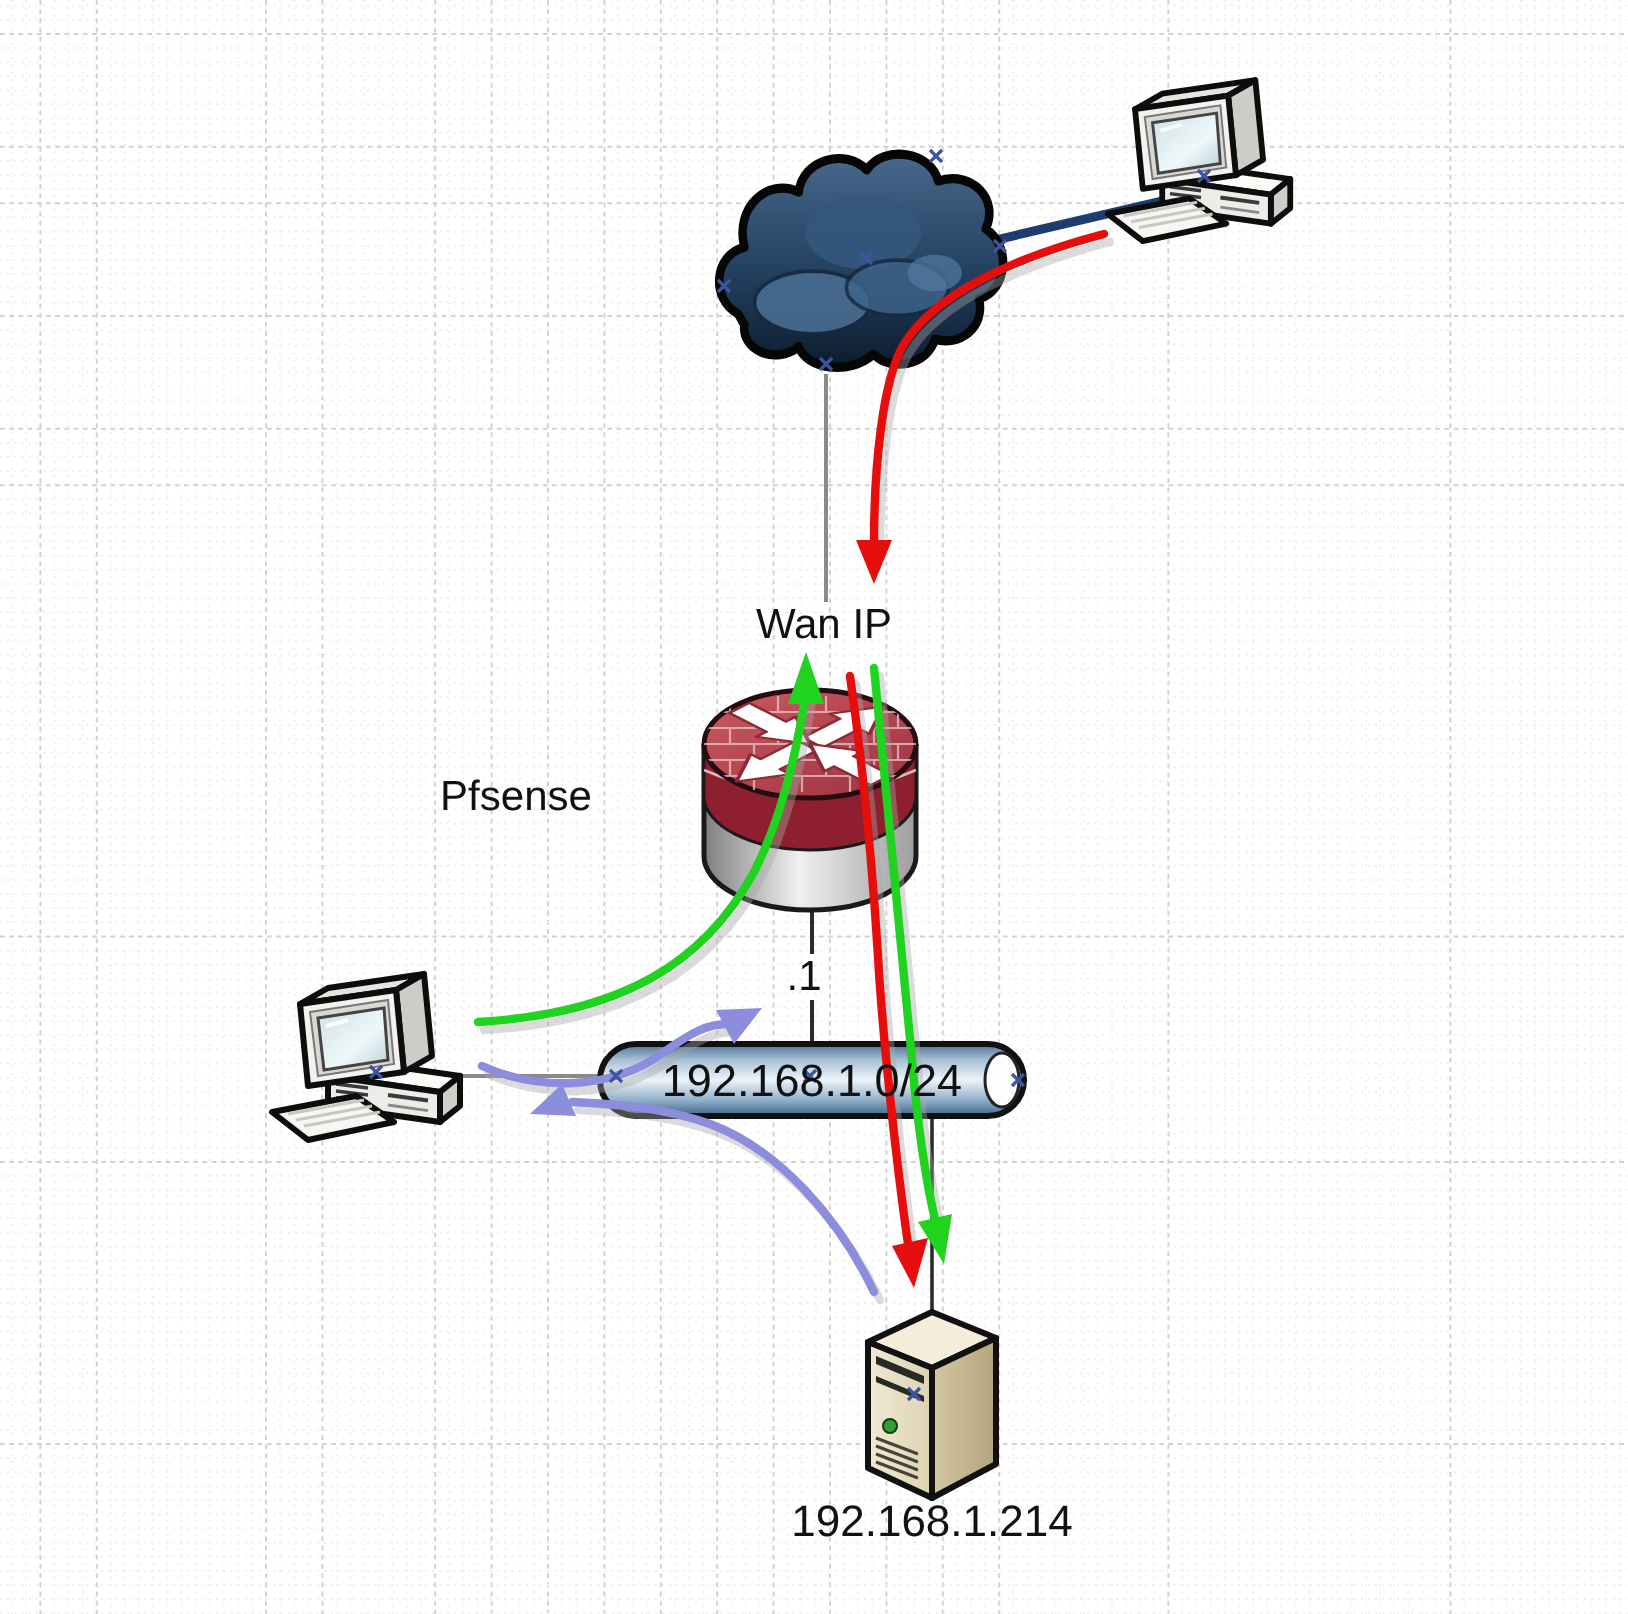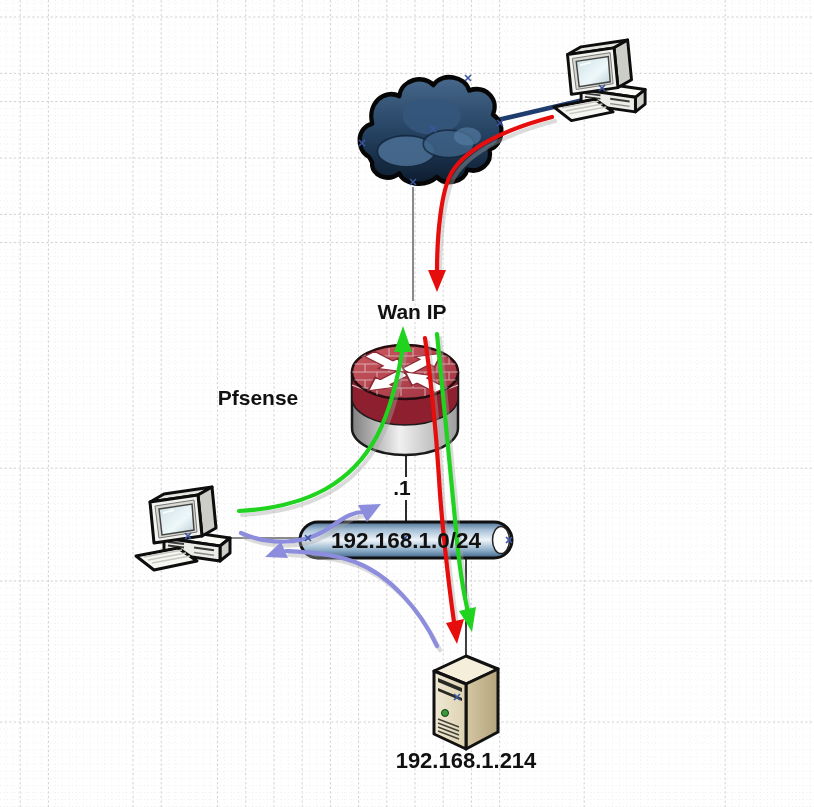--- a/index.html
+++ b/index.html
@@ -1,17 +1,17 @@
 <!DOCTYPE html>
 <html><head>
 <meta charset="utf-8">
 <style>
   html,body{margin:0;padding:0;background:#ffffff;}
   .stage{position:relative;width:814px;height:807px;background:#ffffff;overflow:hidden;
-         font-family:"Liberation Sans", sans-serif;font-weight:bold;}
+         font-family:"Liberation Sans", sans-serif;}
   svg{display:block;}
   text{font-family:"Liberation Sans", sans-serif;fill:#111111;}
 </style>
 </head>
 <body>
 
 <div class="stage">
 <svg width="814" height="807" viewBox="0 0 814 807">
   <defs>
     <linearGradient id="cloudGrad" x1="0" y1="0" x2="0" y2="1">

